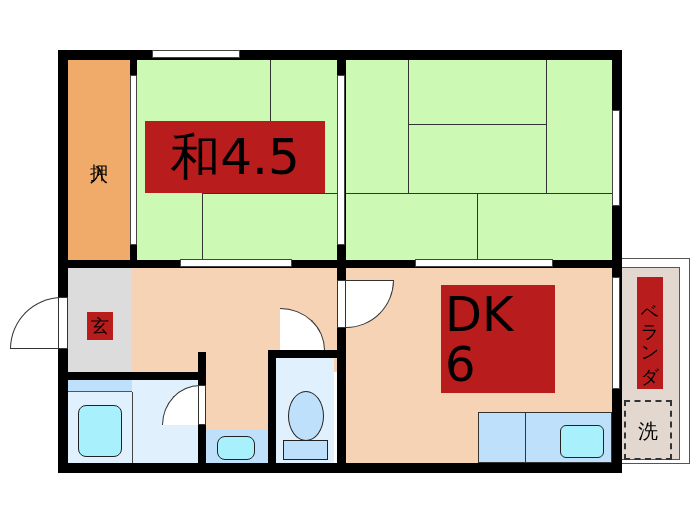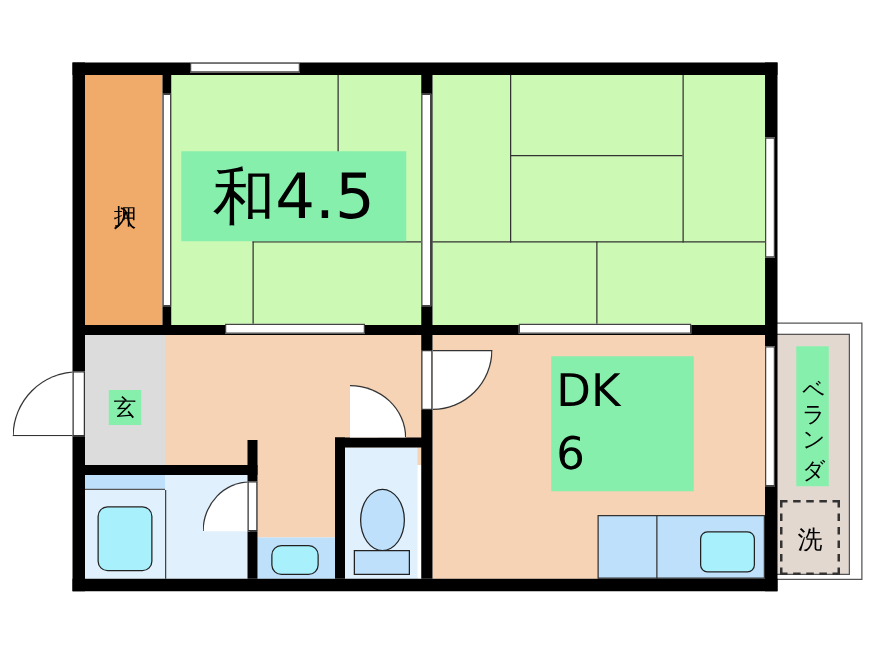--- a/index.html
+++ b/index.html
@@ -1,19 +1,19 @@
 <!DOCTYPE html>
 <html><head>
 <meta charset="utf-8">
 <style>
   html, body { margin:0; padding:0; background:#ffffff; }
   body { width:700px; height:525px; position:relative; overflow:hidden; font-family:"DejaVu Sans", sans-serif; }
   .abs { position:absolute; box-sizing:border-box; }
   .wall { position:absolute; background:#000; }
-  .label-box { position:absolute; background:#86efac; display:flex; align-items:center; justify-content:center; color:#000; }
+  .label-box { position:absolute; background:#b91c1c; display:flex; align-items:center; justify-content:center; color:#000; }
   .tatami-line { position:absolute; background:#333; }
   .win { position:absolute; background:#fff; border:1px solid #444; box-sizing:border-box; }
 </style>
 </head>
 <body>
 
 <div class="abs" style="left:0;top:0;width:700px;height:525px;">
 
   <div class="abs" style="left:68px;top:60px;width:62px;height:200px;background:#f0aa6a;"></div>
   <div class="abs" style="left:82px;top:125px;width:28px;height:50px;font-size:18px;line-height:22px;text-align:center;writing-mode:vertical-rl;">押入</div>
@@ -31,21 +31,21 @@
   <div class="tatami-line" style="left:346px;top:193px;width:266px;height:1px;"></div>
   <div class="tatami-line" style="left:477px;top:193px;width:1px;height:67px;"></div>
 
   <div class="abs" style="left:68px;top:268px;width:64px;height:104px;background:#dcdcdc;"></div>
   <div class="label-box" style="left:87px;top:312px;width:26px;height:28px;font-size:18px;">玄</div>
 
   <div class="abs" style="left:132px;top:268px;width:206px;height:104px;background:#f5d3b4;"></div>
   <div class="abs" style="left:206px;top:368px;width:62px;height:62px;background:#f5d3b4;"></div>
 
   <div class="abs" style="left:346px;top:268px;width:266px;height:195px;background:#f5d3b4;"></div>
-  <div class="label-box" style="left:441px;top:285px;width:110px;height:108px;flex-direction:column;align-items:flex-start;padding-left:4px;font-size:36px;line-height:50px;">
+  <div class="label-box" style="left:441px;top:285px;width:110px;height:108px;flex-direction:column;align-items:flex-start;padding-left:4px;font-size:48px;line-height:50px;">
     <span>DK</span>
     <span>6</span>
   </div>
 
   <div class="abs" style="left:478px;top:412px;width:134px;height:51px;background:#bfe0fa;border:1px solid #333;"></div>
   <div class="abs" style="left:525px;top:412px;width:1px;height:51px;background:#333;"></div>
   <div class="abs" style="left:560px;top:425px;width:44px;height:33px;background:#a8f0fc;border:1px solid #222;border-radius:6px;"></div>
 
   <div class="abs" style="left:68px;top:380px;width:130px;height:83px;background:#e0f0fd;"></div>
   <div class="abs" style="left:68px;top:380px;width:64px;height:12px;background:#bfe0fa;border-bottom:1px solid #555;"></div>

